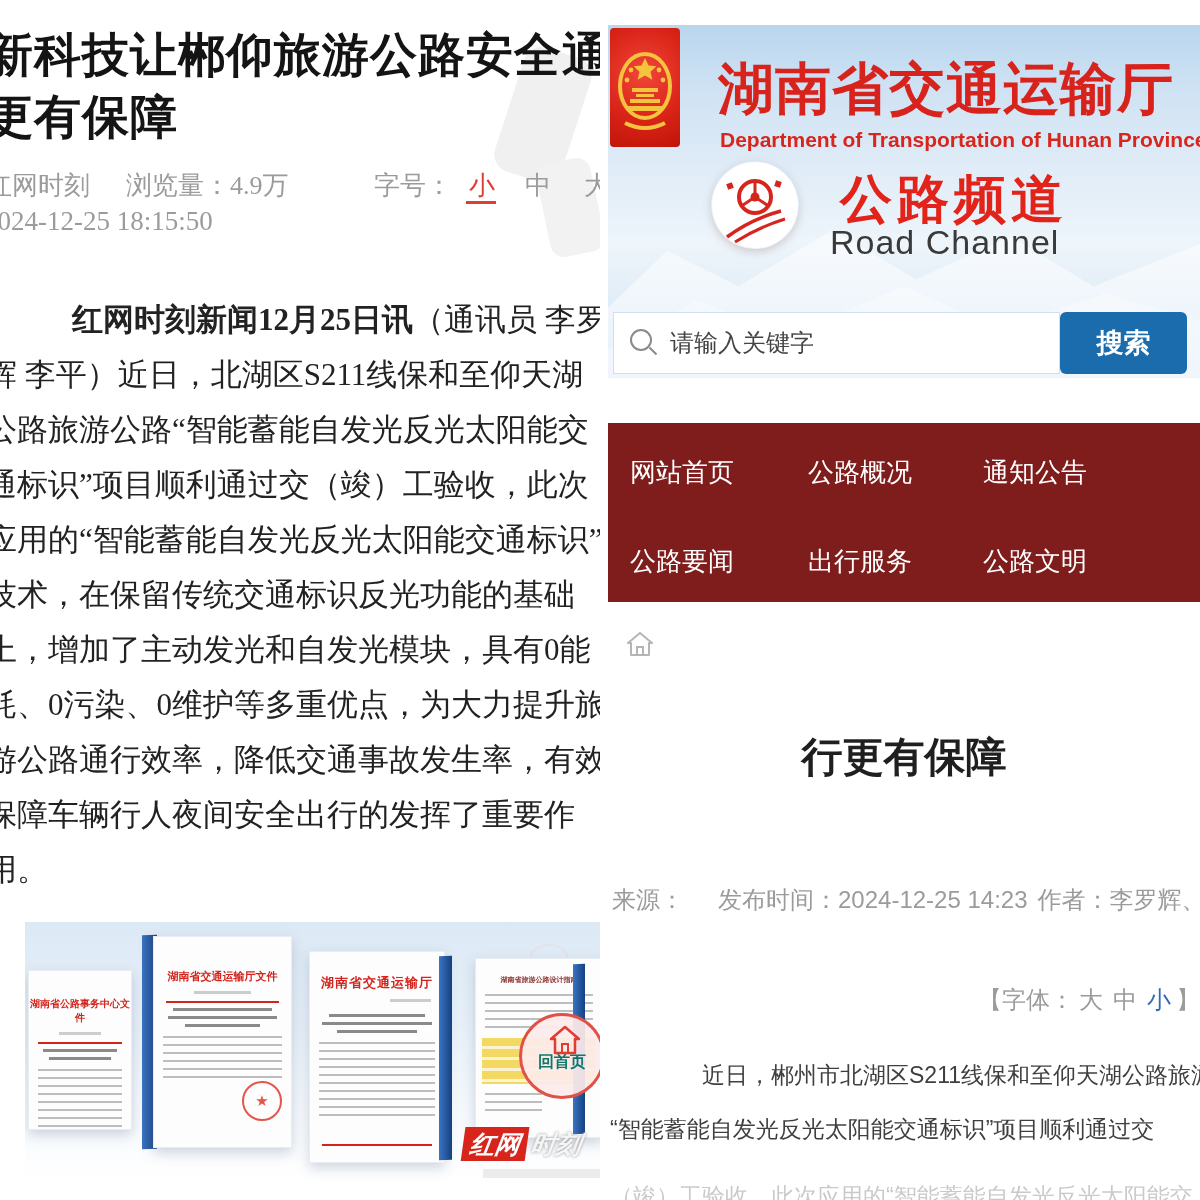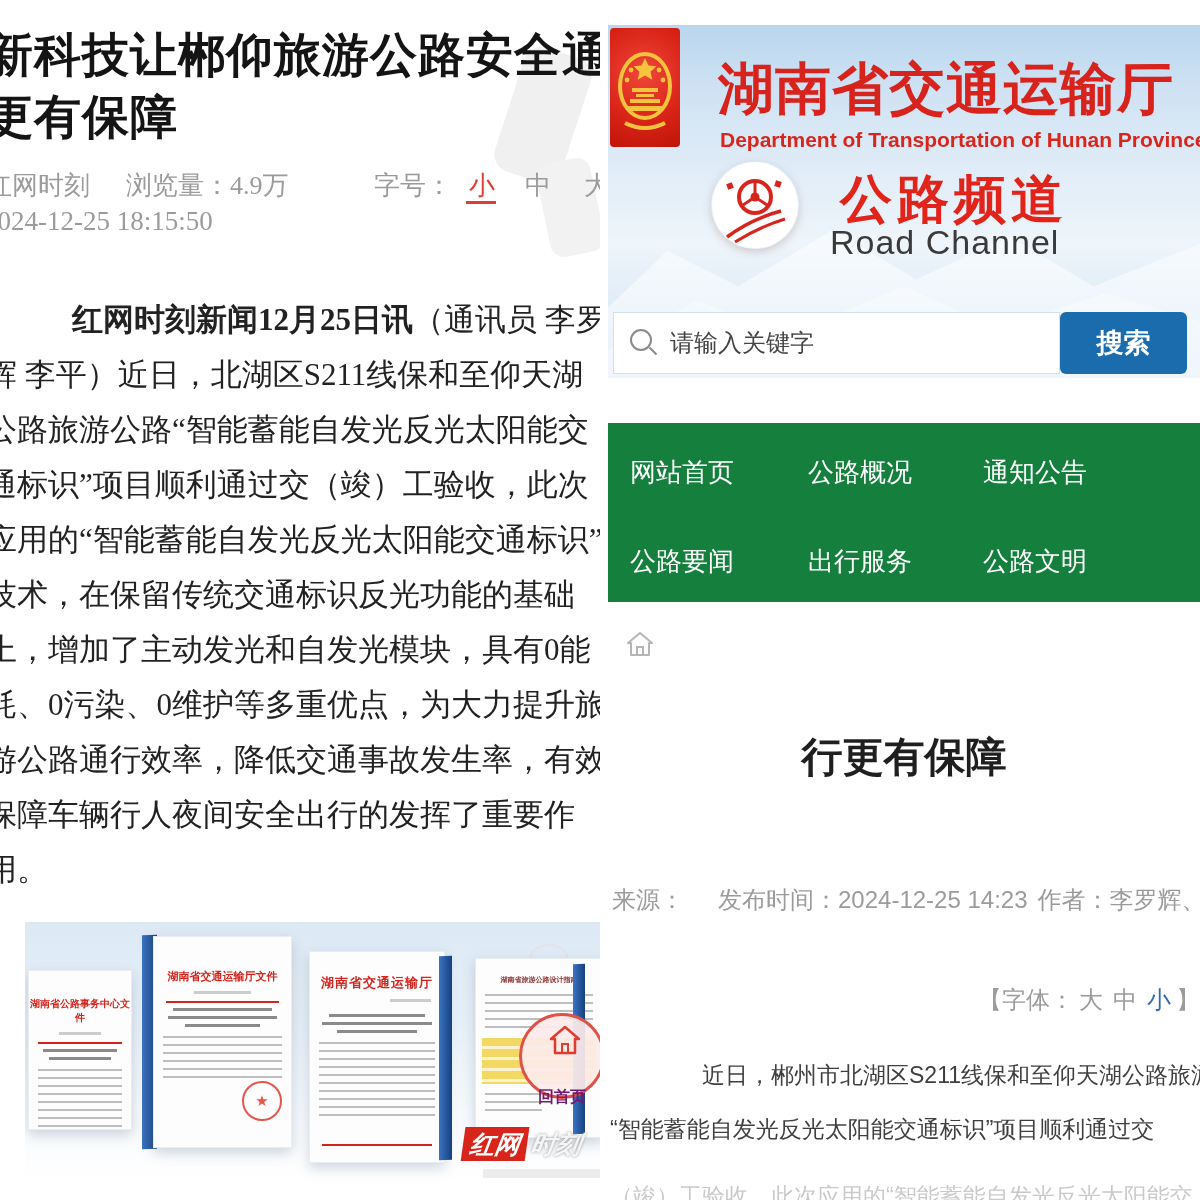--- a/index.html
+++ b/index.html
@@ -55,21 +55,21 @@
        180deg,#a9a9a9 0 2px,transparent 2px 8px);opacity:.75;}
   .spine{position:absolute;background:linear-gradient(90deg,#3a74c4,#16407e);}
   .seal{position:absolute;right:9px;bottom:26px;width:36px;height:36px;
        border:2px solid #e0392e;border-radius:50%;opacity:.85;
        color:#e0392e;font-size:15px;line-height:36px;text-align:center;}
   .yellowblock{margin:8px 6px 0;height:46px;background:
        repeating-linear-gradient(180deg,#f3d964 0 8px,#fbf3cf 8px 11px);}
   .home-btn{position:absolute;left:494px;top:91px;width:86px;height:86px;
        box-sizing:border-box;border:3px solid #e05247;border-radius:50%;
        background:rgba(252,235,233,.93);text-align:center;}
-  .home-btn .hb-label{display:block;margin-top:71px;color:#701a75;
+  .home-btn .hb-label{display:block;margin-top:36px;color:#0f766e;
        font-size:16px;font-weight:bold;}
   .home-btn svg{position:absolute;left:27px;top:9px;}
   .rw-logo{position:absolute;left:438px;top:206px;white-space:nowrap;
        transform:skewX(-8deg);font-weight:bold;font-style:italic;font-size:25px;}
   .rw-logo .p1{background:#d8251c;color:#fff;padding:3px 7px;}
   .rw-logo .p2{color:#f5f5f5;text-shadow:0 0 3px #9a9a9a;padding-left:4px;}
   .rw-subbar{position:absolute;left:458px;top:247px;width:118px;height:9px;
        background:#ececec;}
 
   
@@ -103,21 +103,21 @@
       font-family:"Liberation Sans",sans-serif;}
   .search-input::placeholder{color:#444;opacity:1;}
   .lens{position:absolute;left:22px;top:304px;width:18px;height:18px;
       border:2px solid #8a8a8a;border-radius:50%;}
   .lens::after{content:"";position:absolute;right:-8px;bottom:-3px;width:10px;
       height:2px;background:#8a8a8a;transform:rotate(45deg);}
   .search-btn{position:absolute;left:452px;top:287px;width:127px;height:62px;
       background:#1a6cad;border:none;border-radius:6px;color:#fff;
       font-size:27px;font-weight:bold;font-family:"Liberation Sans",sans-serif;}
   .nav{position:absolute;left:0;top:423px;width:592px;height:179px;
-      background:#15803d;}
+      background:#7f1d1d;}
   .nav .item{position:absolute;color:#fff;font-size:26px;white-space:nowrap;}
   .nav .r1{top:32px;} .nav .r2{top:121px;}
   .nav .c1{left:22px;} .nav .c2{left:200px;} .nav .c3{left:375px;}
   .breadcrumb{position:absolute;left:18px;top:630px;height:34px;color:#a0a0a0;
       font-size:24px;}
   .breadcrumb svg{vertical-align:-5px;margin-right:14px;}
   .rt-title{position:absolute;left:0;top:730px;width:592px;text-align:center;
       font-size:41px;font-weight:bold;color:#1f1f1f;line-height:54px;
       white-space:nowrap;}
   .rt-meta{position:absolute;left:4px;top:884px;width:600px;font-size:24px;

